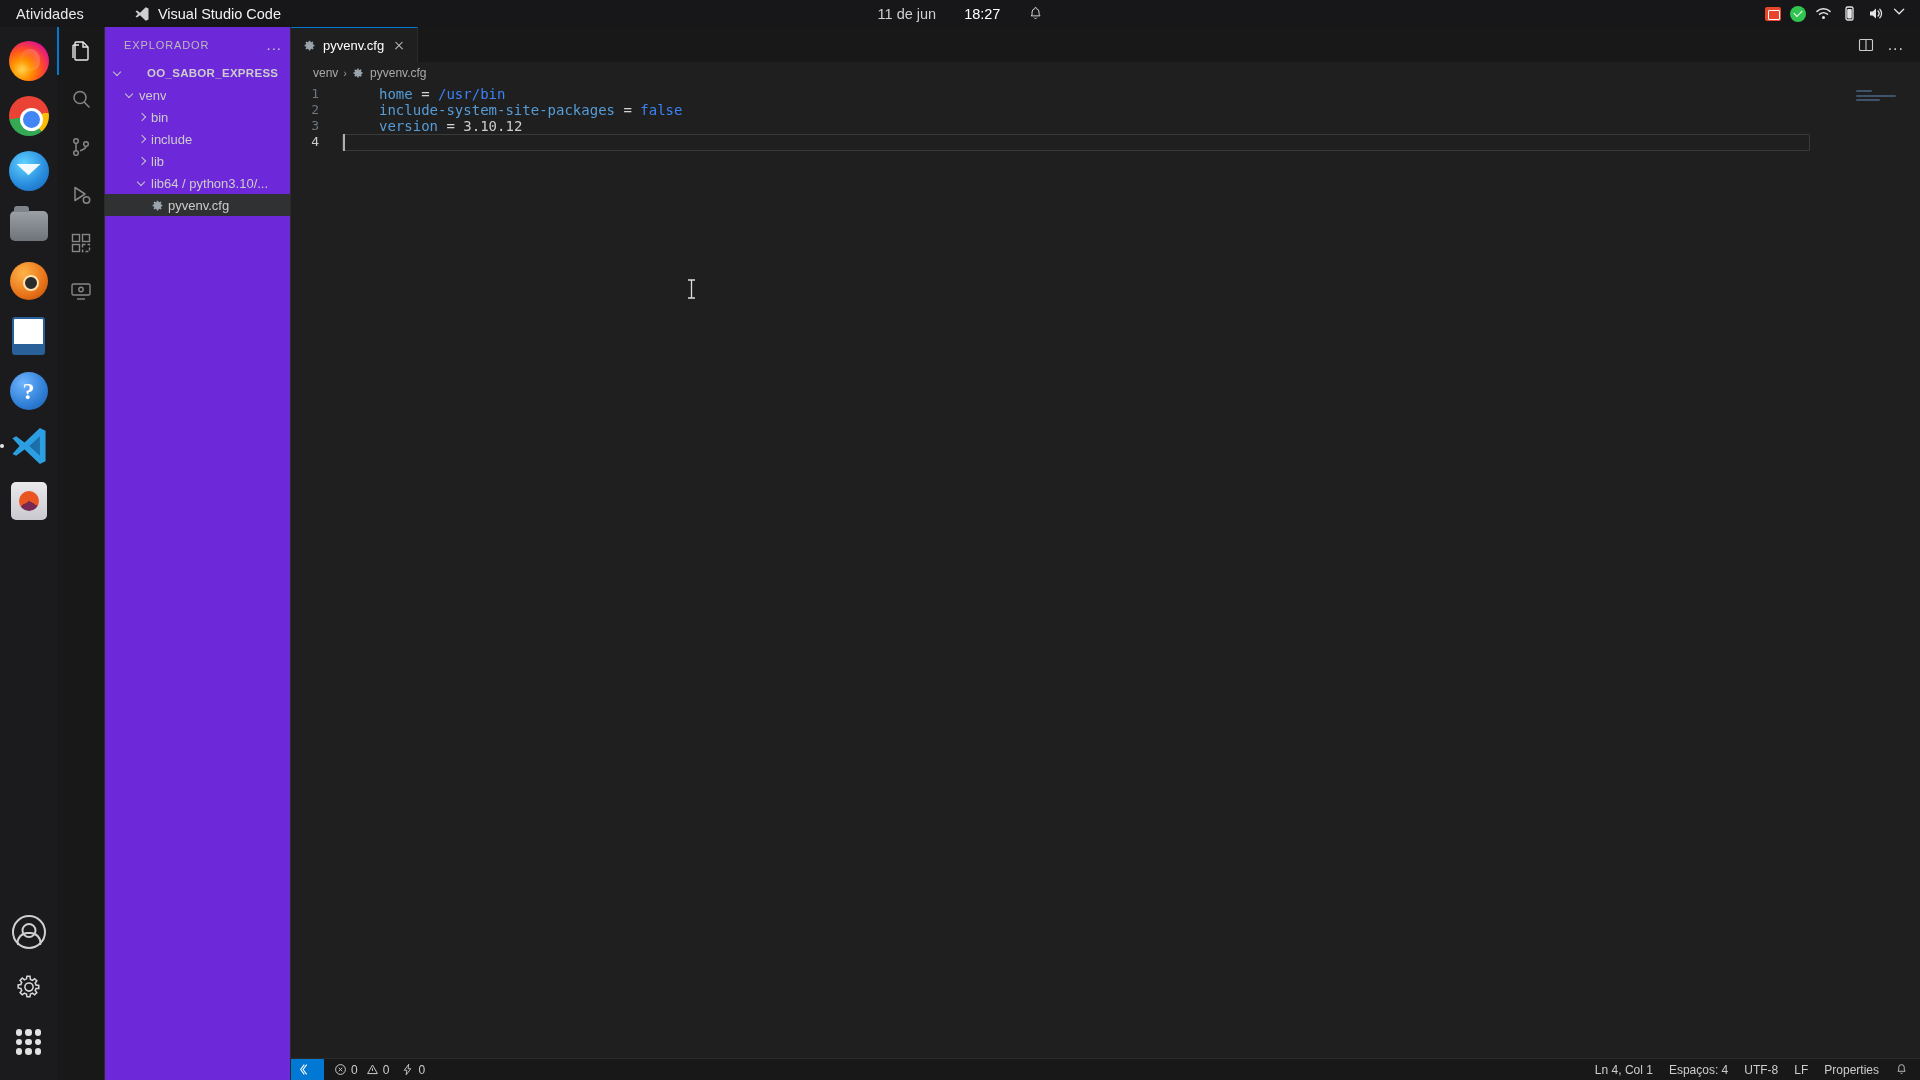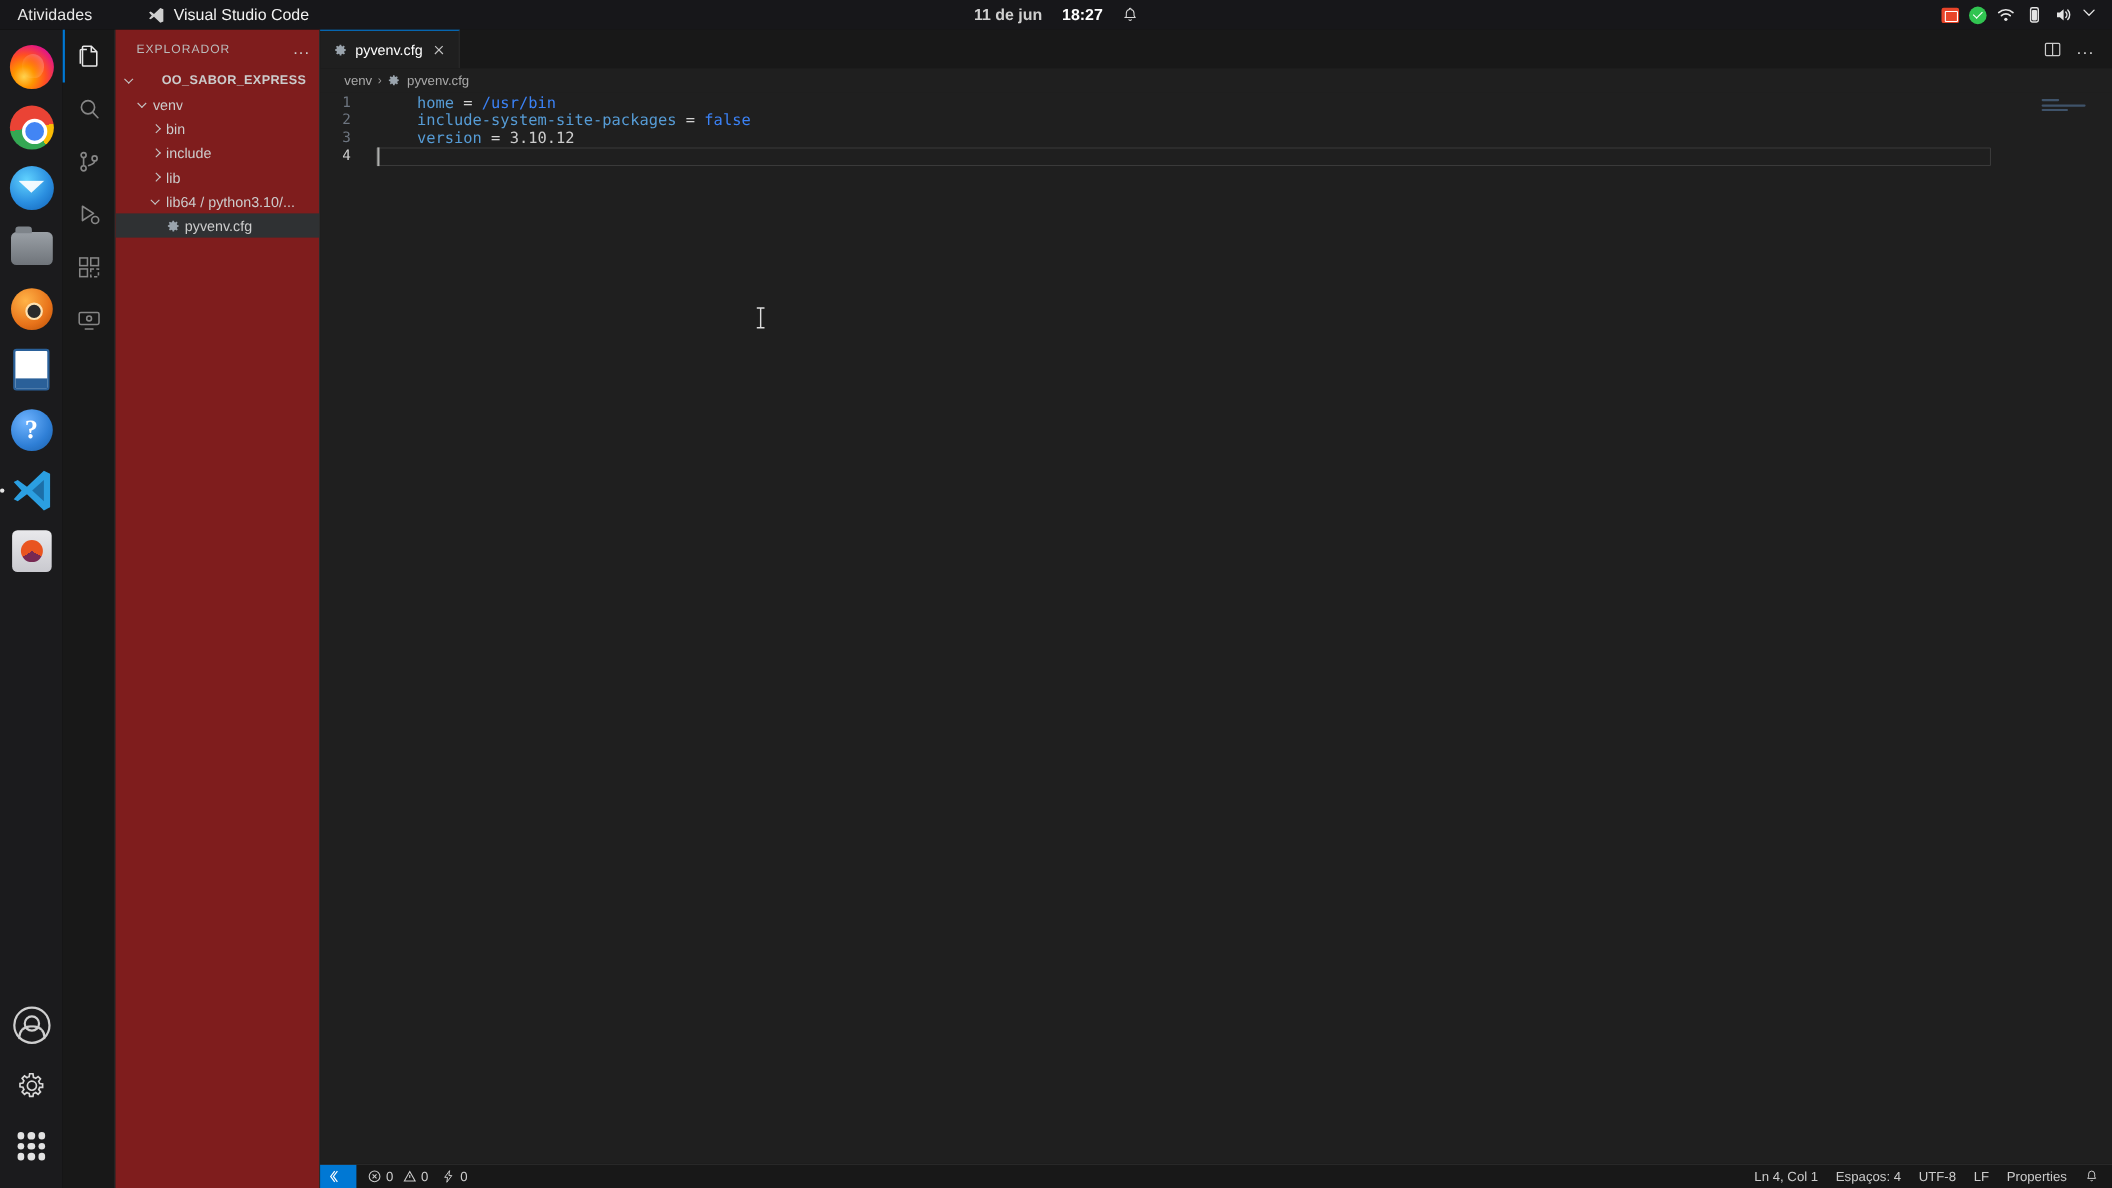--- a/index.html
+++ b/index.html
@@ -17,21 +17,21 @@
     background: #17171a; color: #e6e6e6;
     display: flex; align-items: center;
     font-size: 14.5px;
   }
   .gnome-activities { padding: 0 12px 0 16px; color: #e9e9e9; letter-spacing: .1px; }
   .gnome-app { display: flex; align-items: center; gap: 8px; margin-left: 38px; }
   .gnome-app-name { color: #f2f2f2; }
   .vsc-logo-small { display: inline-block; width: 16px; height: 16px; }
   .gnome-clock {
     position: absolute; left: 50%; transform: translateX(-50%);
-    display: flex; align-items: center; gap: 18px; color: #e8e8e8; font-weight: bold;
+    display: flex; align-items: center; gap: 28px; color: #e8e8e8;
   }
   .gnome-clock .date { color: #cfcfcf; }
   .gnome-clock .time { color: #ffffff; text-align: center; }
   .bell { width: 14px; height: 15px; }
   .gnome-tray {
     position: absolute; right: 10px; top: 0; height: 27px;
     display: flex; align-items: center; gap: 9px;
   }
   .tray-ico { width: 17px; height: 17px; display: block; }
   .tray-red { width: 16px; height: 14px; background: #e8452a; border-radius: 2px; position: relative; }
@@ -220,21 +220,21 @@
     position: relative; color: #868686;
   }
   .act-item.active { color: #e7e7e7; }
   .act-item.active::before {
     content: ""; position: absolute; left: 0; top: 0; bottom: 0; width: 2px; background: #0078d4;
   }
   .act-spacer { flex: 1; }
 
   
   .sidebar {
-    width: 186px; background: #7f1d1d; color: #cccccc; display: flex; flex-direction: column;
+    width: 186px; background: #6d28d9; color: #cccccc; display: flex; flex-direction: column;
     flex: none; border-right: 1px solid #2b2b2b;
   }
   .sb-header {
     height: 35px; display: flex; align-items: center; justify-content: space-between;
     padding: 0 8px 0 19px; font-size: 11px; letter-spacing: .9px; color: #bbbbbb;
     text-transform: uppercase;
   }
   .sb-dots { color: #cccccc; font-size: 15px; letter-spacing: 1px; line-height: 10px; }
   .tree { font-size: 13px; flex: 1; overflow: hidden; }
   .tree-row {

